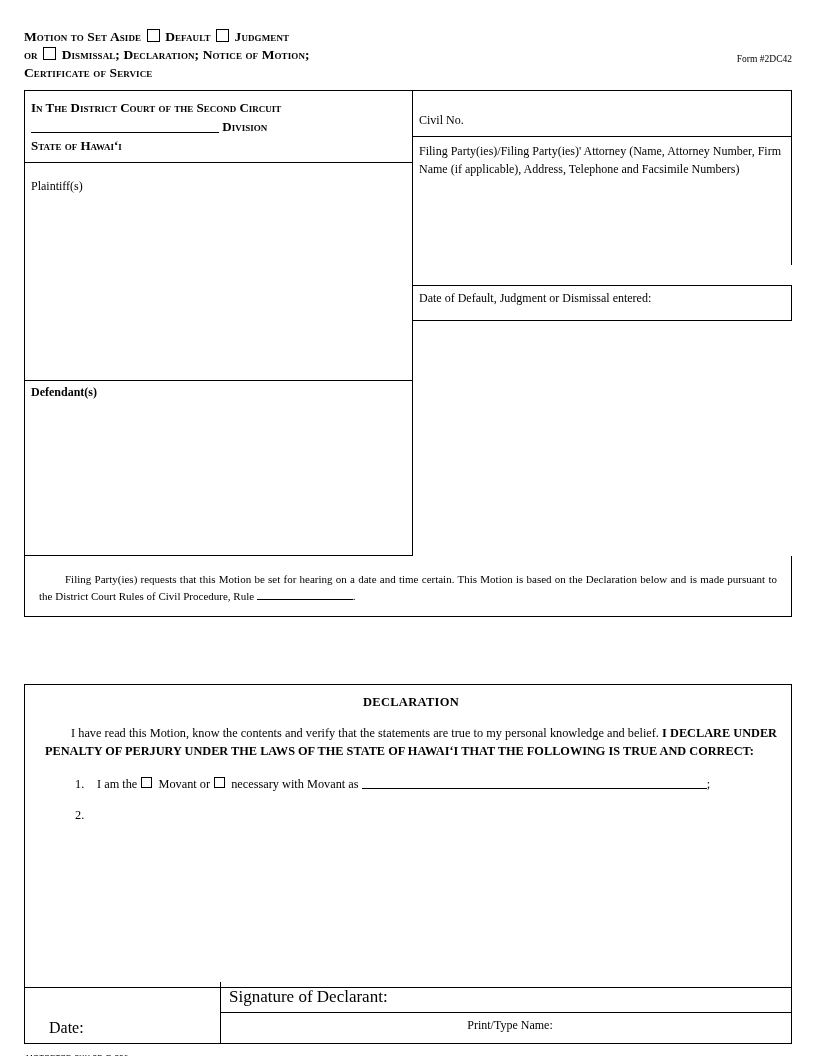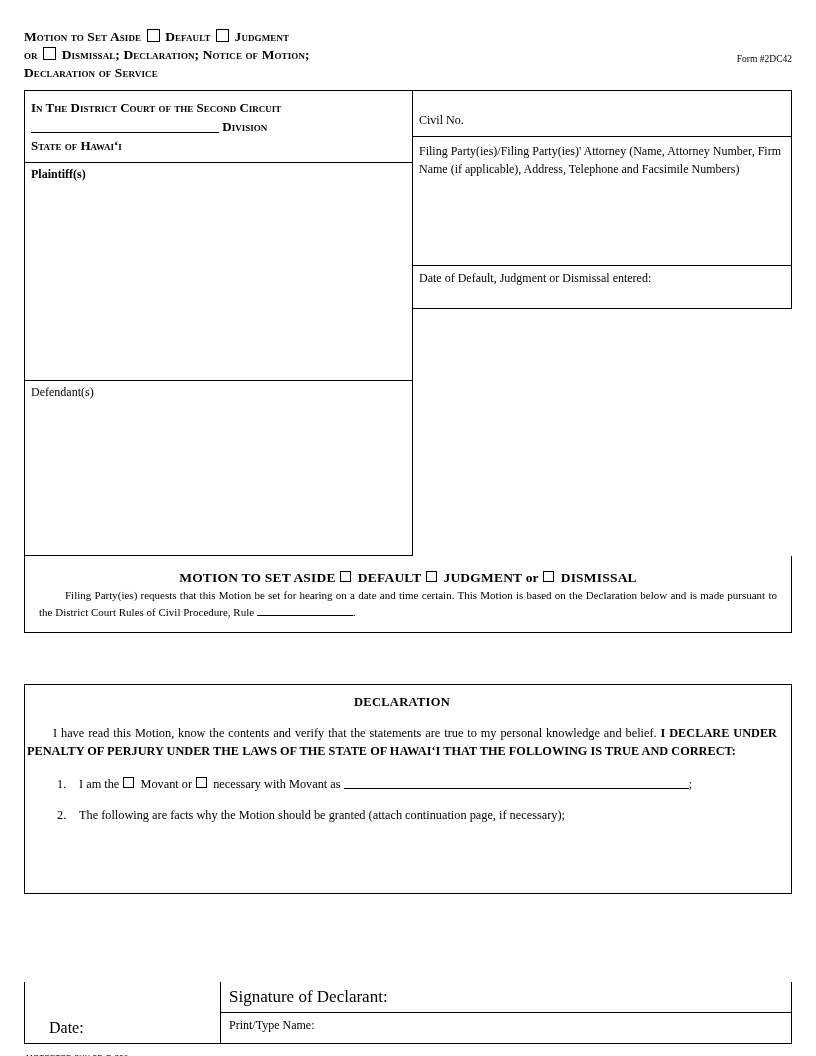--- a/index.html
+++ b/index.html
@@ -94,30 +94,30 @@
   .blankline {
     display: inline-block;
     border-bottom: 1.1px solid #000;
     width: 188px;
     height: 12px;
     vertical-align: -2px;
   }
   .plaintiff-box {
     height: 218px;
     border-bottom: 1.3px solid #000;
-    padding: 4px 6px;
-    font-size: 12px;
-    box-sizing: border-box;
-    font-weight: bold;
+    padding: 16px 6px;
+    font-size: 12px;
+    box-sizing: border-box;
   }
   .defendant-box {
     padding: 4px 6px;
     font-size: 12px;
     box-sizing: border-box;
     height: 148px;
+    font-weight: bold;
   }
 
   .cap-right {
     position: absolute;
     left: 389px;
     top: 0;
     width: 379px;
     box-sizing: border-box;
     height: 466px;
   }
@@ -147,26 +147,27 @@
     height: 129px;
     border: 1.3px solid #000;
     border-left: none;
     border-bottom: none;
     padding: 5px 6px;
     font-size: 12px;
     line-height: 1.5;
     box-sizing: border-box;
   }
   .date-entered {
-    height: 44px;
+    height: 36px;
     border: 1.3px solid #000;
     border-left: none;
     padding: 5px 6px;
     font-size: 12px;
     box-sizing: border-box;
+    margin-top: 20px;
   }
 
   
   .motion-box {
     position: absolute;
     left: 0;
     top: 466px;
     width: 768px;
     border: 1.3px solid #000;
     border-top: none;
@@ -194,22 +195,22 @@
   }
 
   
   .decl-box {
     position: absolute;
     left: 0;
     top: 594px;
     width: 768px;
     border: 1.3px solid #000;
     box-sizing: border-box;
-    height: 210px;
-    padding: 10px 14px 0 2px;
+    height: 304px;
+    padding: 10px 14px 0 20px;
   }
   .decl-title {
     text-align: center;
     font-weight: bold;
     font-size: 12.5px;
     letter-spacing: .3px;
   }
   .decl-intro {
     margin-top: 14px;
     font-size: 12.3px;
@@ -273,20 +274,21 @@
     height: 31px;
     border-bottom: 1.3px solid #000;
     padding: 5px 0 0 8px;
     font-size: 17px;
     box-sizing: border-box;
   }
   .sig-right .r2 {
     padding: 5px 0 0 8px;
     font-size: 12px;
     box-sizing: border-box;
+    text-align: center;
   }
 
   
   .footer {
     position: absolute;
     left: 0;
     top: 960px;
     width: 768px;
   }
   .foot-codes {
@@ -321,21 +323,21 @@
         <span class="cbx"></span>
         <span>Default</span>
         <span class="cbx"></span>
         <span>Judgment</span>
       </div>
       <div>
         <span>or</span>
         <span class="cbx"></span>
         <span>Dismissal; Declaration; Notice of Motion;</span>
       </div>
-      <div>Declaration of Service</div>
+      <div>Certificate of Service</div>
     </div>
     <div class="form-no">Form #2DC42</div>
   </div>
 
   <div class="caption">
 
     <div class="cap-left">
       <div class="court-box smallcaps">
         <div>In The District Court of the Second Circuit</div>
         <div class="line2">
@@ -358,30 +360,20 @@
       </div>
       <div class="filing-party">
         <span>Filing Party(ies)/Filing Party(ies)' Attorney (Name, Attorney Number, Firm Name (if applicable), Address, Telephone and Facsimile Numbers)</span>
       </div>
       <div class="date-entered">
         <span>Date of Default, Judgment or Dismissal entered:</span>
       </div>
     </div>
 
     <div class="motion-box">
-      <div class="motion-title">
-        <span>MOTION TO SET ASIDE</span>
-        <span class="cbx-sm"></span>
-        <span>DEFAULT</span>
-        <span class="cbx-sm"></span>
-        <span>JUDGMENT</span>
-        <span>or</span>
-        <span class="cbx-sm"></span>
-        <span>DISMISSAL</span>
-      </div>
       <div class="motion-body">
         <span class="indent"></span><span>Filing Party(ies) requests that this Motion be set for hearing on a date and time certain.  This Motion is based on the Declaration below and is made pursuant to the District Court Rules of Civil Procedure, Rule</span>
         <span class="ruleline"></span><span>.</span>
       </div>
     </div>
 
     <div class="decl-box">
       <div class="decl-title">DECLARATION</div>
       <div class="decl-intro">
         <span class="indent"></span><span>I have read this Motion, know the contents and verify that the statements are true to my personal knowledge and belief.  </span><span class="bold">I DECLARE UNDER PENALTY OF PERJURY UNDER THE LAWS OF THE STATE OF HAWAIʻI THAT THE FOLLOWING IS TRUE AND CORRECT:</span>
@@ -390,21 +382,20 @@
         <span class="num">1.</span>
         <span>I am the</span>
         <span class="cbx-sm"></span>
         <span>Movant or</span>
         <span class="cbx-sm"></span>
         <span>necessary with Movant as</span>
         <span class="sigline"></span><span>;</span>
       </div>
       <div class="decl-item">
         <span class="num">2.</span>
-        <span>The following are facts why the Motion should be granted (attach continuation page, if necessary);</span>
       </div>
     </div>
 
     <div class="sig-box">
       <div class="sig-left">
         <span>Date:</span>
       </div>
       <div class="sig-right">
         <div class="r1">
           <span>Signature of Declarant:</span>

